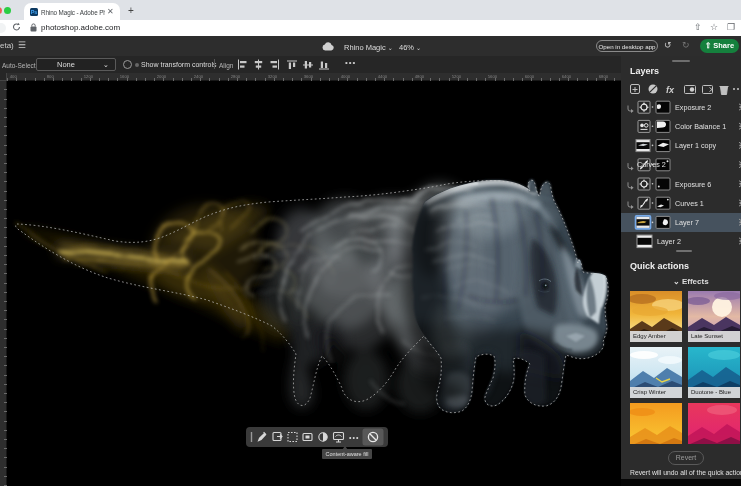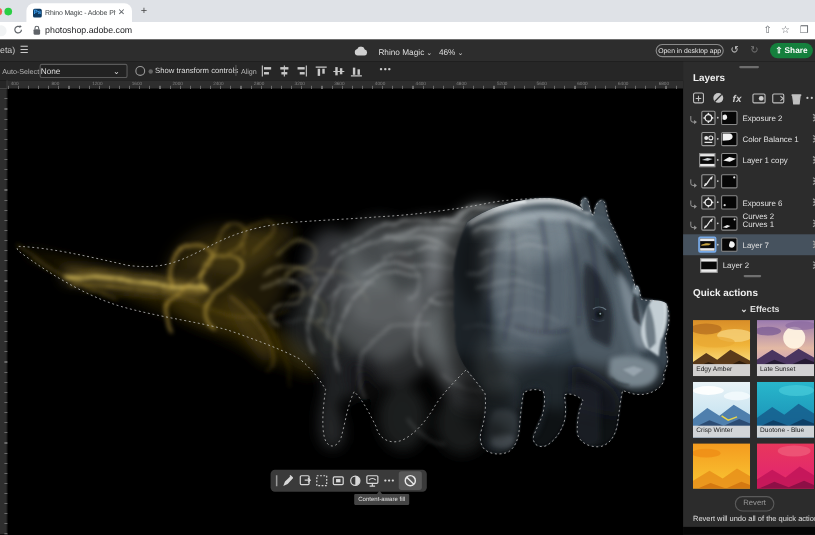--- a/index.html
+++ b/index.html
@@ -22,21 +22,21 @@
 #host{left:41px;top:23px;font-size:8px;color:#202124;}
 
 
 
 #pstop{left:0;top:36px;width:741px;height:20px;background:#2d2d2d;color:#d5d5d5;}
 #openapp{left:596px;top:40px;width:62px;height:12px;border:1px solid #8a8a8a;border-radius:7px;color:#e8e8e8;font-size:6.2px;text-align:center;line-height:11px;white-space:nowrap;}
 #sharebtn{left:700px;top:39px;width:39px;height:14px;border-radius:8px;background:#15803d;color:#fff;font-size:7.5px;text-align:center;line-height:14px;font-weight:bold;}
 
 
 #psopt{left:0;top:56px;width:741px;height:17px;background:#262626;color:#cfcfcf;}
-#optdd{left:36px;top:58px;width:80px;height:13px;border:1px solid #5a5a5a;border-radius:2px;background:#222;font-size:7.5px;color:#ddd;line-height:12px;padding-left:0;}
+#optdd{left:36px;top:58px;width:80px;height:13px;border:1px solid #5a5a5a;border-radius:2px;background:#222;font-size:7.5px;color:#ddd;line-height:12px;padding-left:20px;}
 
 
 #rcorner{left:0;top:73px;width:7px;height:8px;background:#262626;border-right:1px solid #444;border-bottom:1px solid #444;}
 #rtop{left:7px;top:73px;width:614px;height:8px;background:#2e2e2e;border-bottom:1px solid #171717;}
 #rtopticks{left:7px;top:78px;width:614px;height:3px;background:repeating-linear-gradient(90deg,#6a6a6a 0 1px,transparent 1px 9.2px);}
 #rtopnums{left:7px;top:73px;width:614px;height:6px;overflow:hidden;display:flex;}
 #rtopnums span{display:inline-block;width:36.8px;flex:none;font-size:5px;color:#828282;transform:scale(.85);line-height:6.5px;}
 #rleft{left:0;top:81px;width:7px;height:405px;background:#2e2e2e;border-right:1px solid #171717;}
 #rleftticks{left:4px;top:81px;width:3px;height:405px;background:repeating-linear-gradient(0deg,#6a6a6a 0 1px,transparent 1px 9.2px);}
 
@@ -522,21 +522,21 @@
     <g>
         <rect x="16" y="139.1" width="15" height="12.5" fill="#ededed"></rect>
         <rect x="16" y="141.8" width="15" height="7" fill="#070707"></rect>
         <rect x="16" y="139.1" width="15" height="12.5" fill="none" stroke="#9a9a9a"></rect>
       </g>
     <use href="#eyecut" x="116.5" y="142"></use>
   </svg>
   <div class="abs laytxt" style="left:675px;top:103px;">Exposure 2</div>
   <div class="abs laytxt" style="left:675px;top:122px;">Color Balance 1</div>
   <div class="abs laytxt" style="left:675px;top:141px;text-align:right;">Layer 1 copy</div>
-  <div class="abs laytxt" style="left:675px;top:160px;margin-top:32px;">Curves 2</div>
+  <div class="abs laytxt" style="left:637px;top:160px;">Curves 2</div>
   <div class="abs laytxt" style="left:675px;top:180px;">Exposure 6</div>
   <div class="abs laytxt" style="left:675px;top:199px;">Curves 1</div>
   <div class="abs laytxt" style="left:675px;top:218px;">Layer 7</div>
   <div class="abs laytxt" style="left:657px;top:237px;">Layer 2</div>
   <div class="abs" style="left:676px;top:250px;width:16px;height:2px;border-radius:1px;background:#707070;"></div>
   <div class="abs" id="qa-title" style="left:630px;top:261px;">Quick actions</div>
   <div class="abs" style="left:630px;top:277px;font-size:8px;color:#ddd;font-weight:bold;margin-left:43px;">⌄ Effects</div>
 
   <div class="abs thumb" style="left:630px;top:291px;">
     <svg width="52" height="51" viewBox="0 0 52 51">

